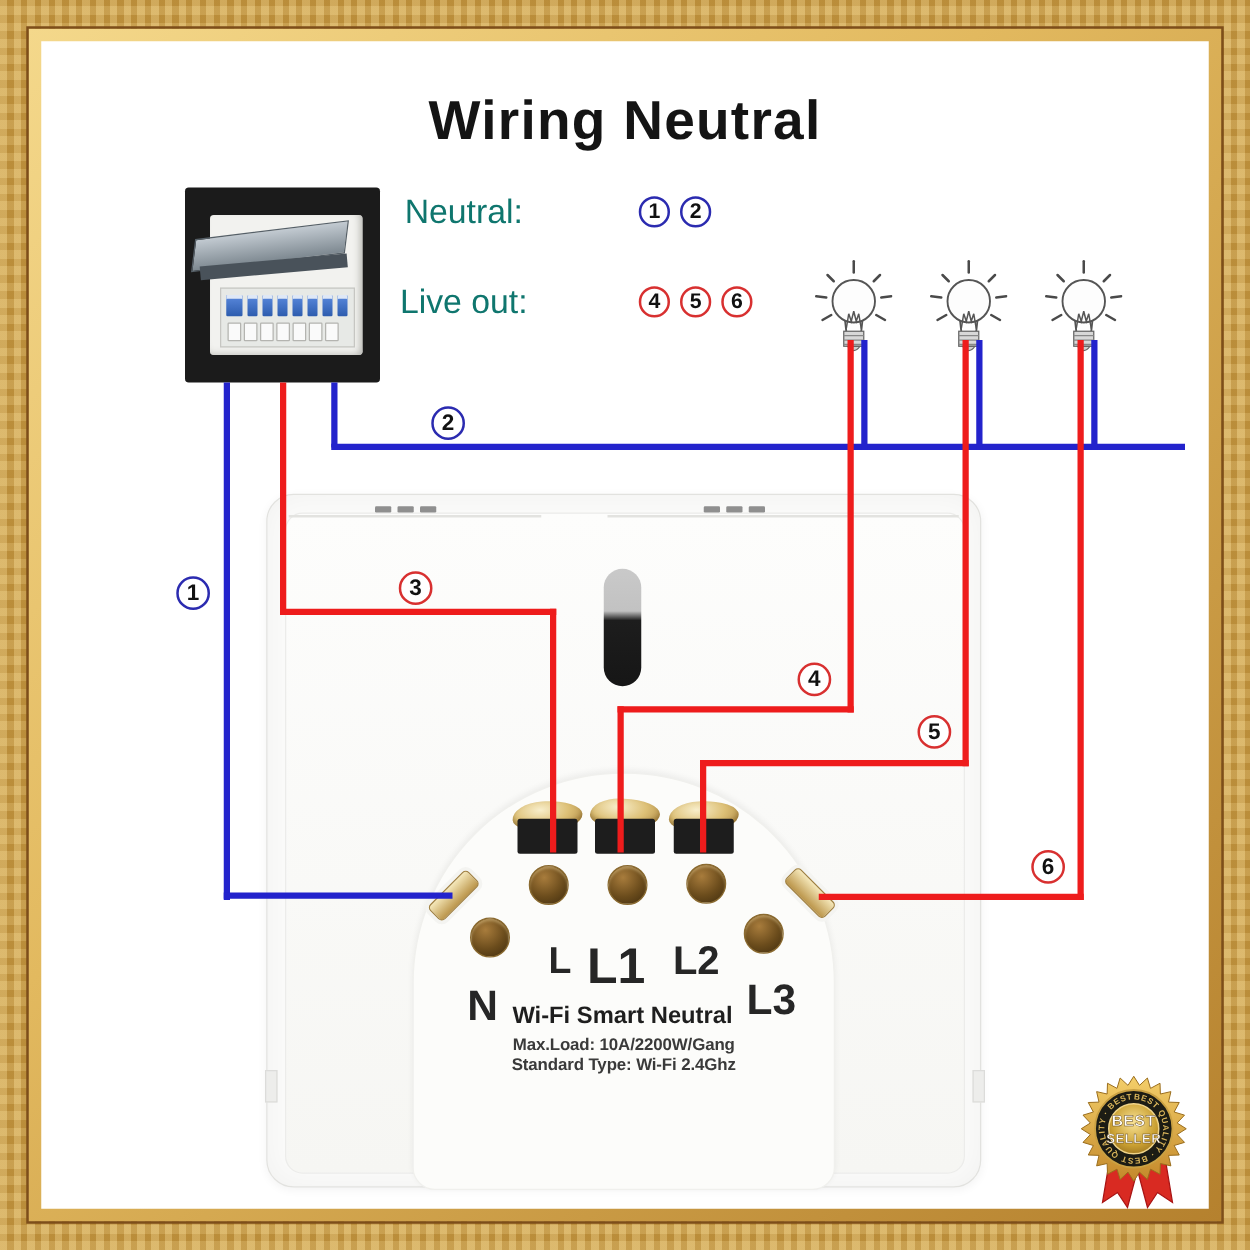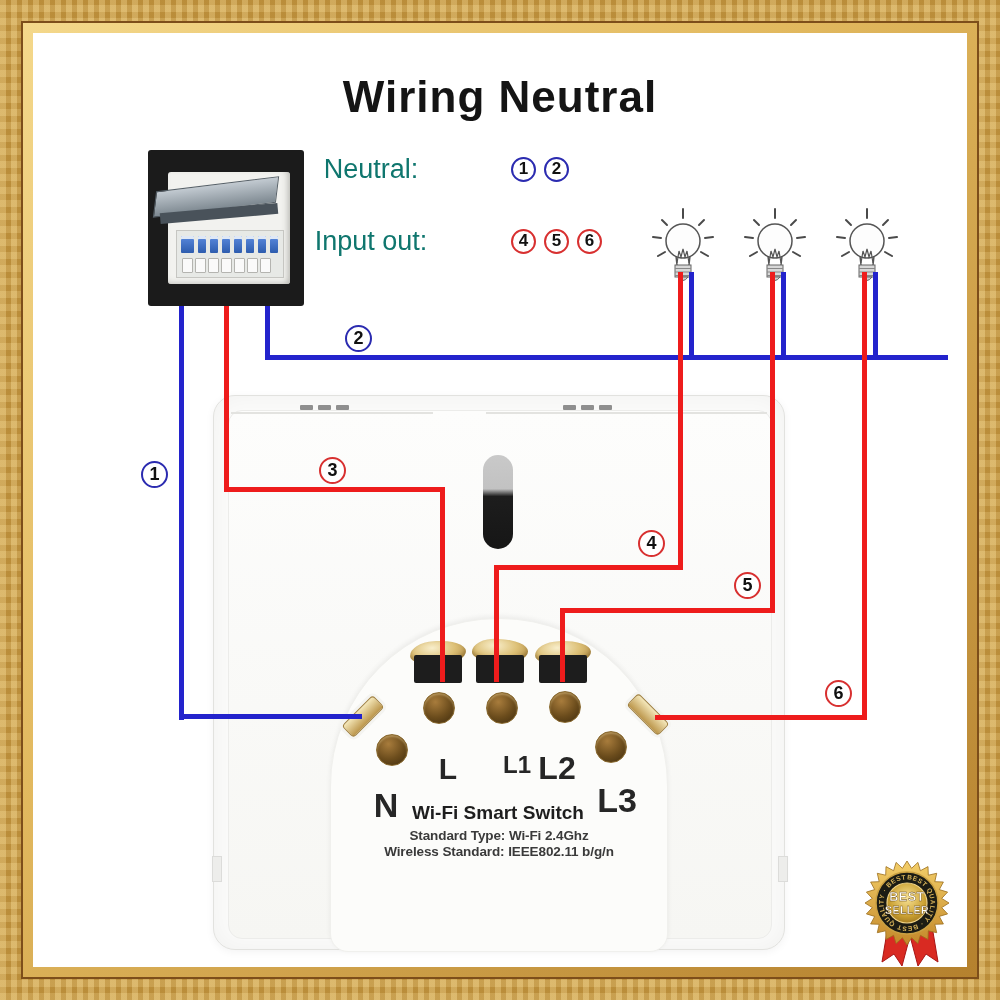--- a/index.html
+++ b/index.html
@@ -93,21 +93,21 @@
   <div class="legend">
     <div class="legend-row">
       <span class="legend-label">Neutral:</span>
       <span class="num-circle b">1</span>
       <span class="num-circle b">2</span>
     </div>
     <div class="legend-row">
       <span class="num-circle">3</span>
     </div>
     <div class="legend-row">
-      <span class="legend-label">Input out:</span>
+      <span class="legend-label">Live out:</span>
       <span class="num-circle">4</span>
       <span class="num-circle">5</span>
       <span class="num-circle">6</span>
     </div>
   </div>
 
   <div class="breaker">
     <div class="bk-body"></div>
     <div class="bk-lid"></div>
     <div class="bk-lid2"></div>
@@ -205,29 +205,29 @@
   <div class="tblock" style="left:539px;top:655px"></div>
   <div class="screw" style="left:423px;top:692px"></div>
   <div class="screw" style="left:486px;top:692px"></div>
   <div class="screw" style="left:549px;top:691px"></div>
   <div class="screw" style="left:376px;top:734px"></div>
   <div class="screw" style="left:595px;top:731px"></div>
   <div class="bite" style="left:341px;top:708px;transform:rotate(-45deg)"></div>
   <div class="bite" style="left:626px;top:706px;transform:rotate(45deg)"></div>
 
   <div class="tlabel" style="left:428px;top:752px;width:40px;font-size:30px">L</div>
-  <div class="tlabel" style="left:492px;top:751px;width:50px;font-size:24px">L1</div>
+  <div class="tlabel" style="left:468px;top:751px;width:50px;font-size:40px">L1</div>
   <div class="tlabel" style="left:532px;top:750px;width:50px;font-size:32px">L2</div>
   <div class="tlabel" style="left:361px;top:786px;width:50px;font-size:34px">N</div>
   <div class="tlabel" style="left:592px;top:781px;width:50px;font-size:34px">L3</div>
 
-  <div class="sw-name">Wi-Fi Smart Switch</div>
+  <div class="sw-name">Wi-Fi Smart Neutral</div>
   <div class="sw-specs">
+    <div>Max.Load: 10A/2200W/Gang</div>
     <div>Standard Type: Wi-Fi 2.4Ghz</div>
-    <div>Wireless Standard: IEEE802.11 b/g/n</div>
   </div>
 
   <div class="wire b" style="left:179px;top:306px;width:5px;height:414px"></div>
   <div class="wire b" style="left:179px;top:714px;width:183px;height:5px"></div>
   <div class="wire b" style="left:265px;top:306px;width:5px;height:52px"></div>
   <div class="wire b" style="left:265px;top:355px;width:683px;height:5px"></div>
   <div class="wire b" style="left:689px;top:272px;width:5px;height:88px"></div>
   <div class="wire b" style="left:781px;top:272px;width:5px;height:88px"></div>
   <div class="wire b" style="left:873px;top:272px;width:5px;height:88px"></div>
 

